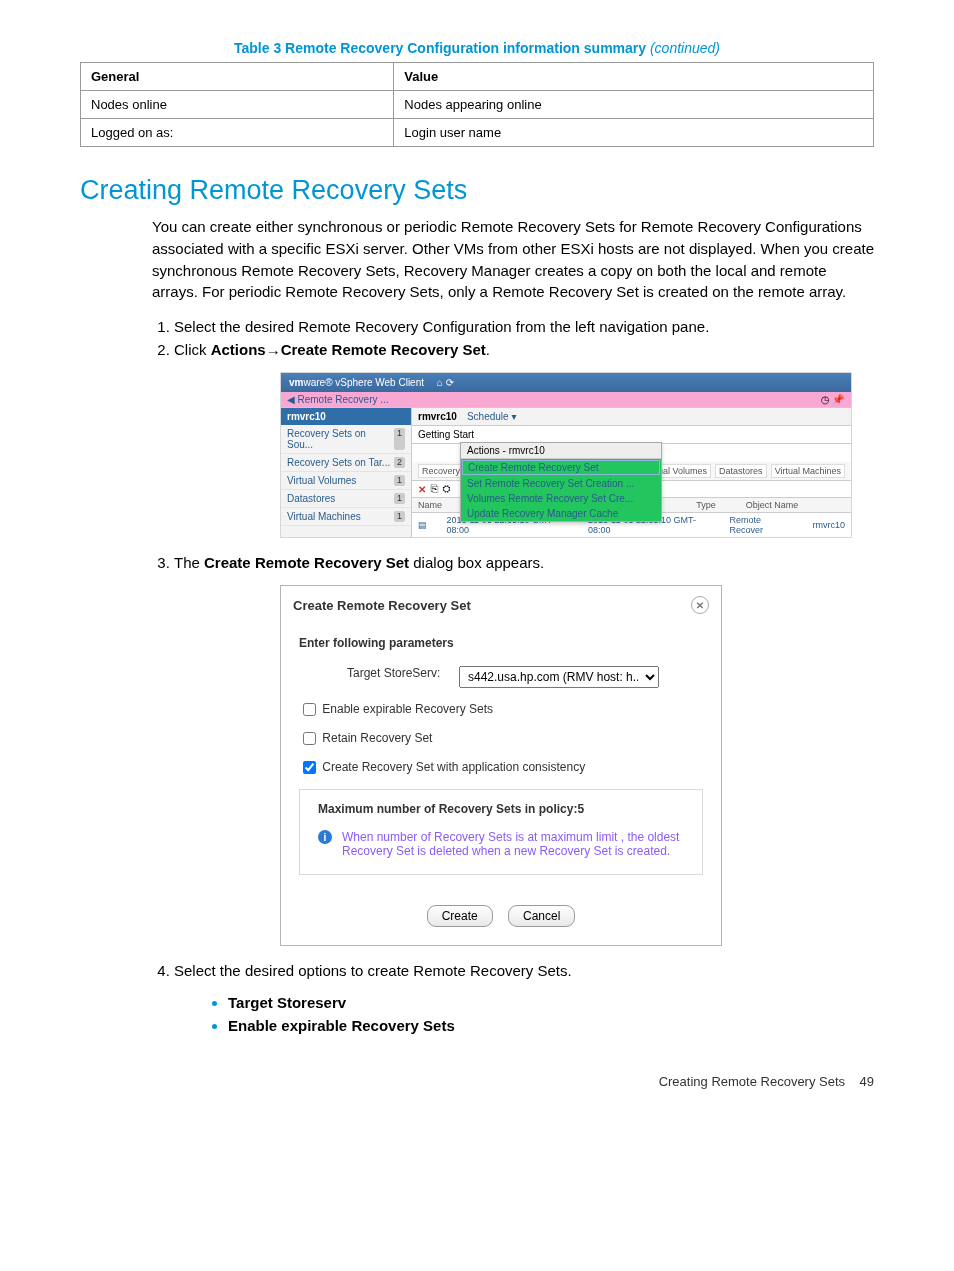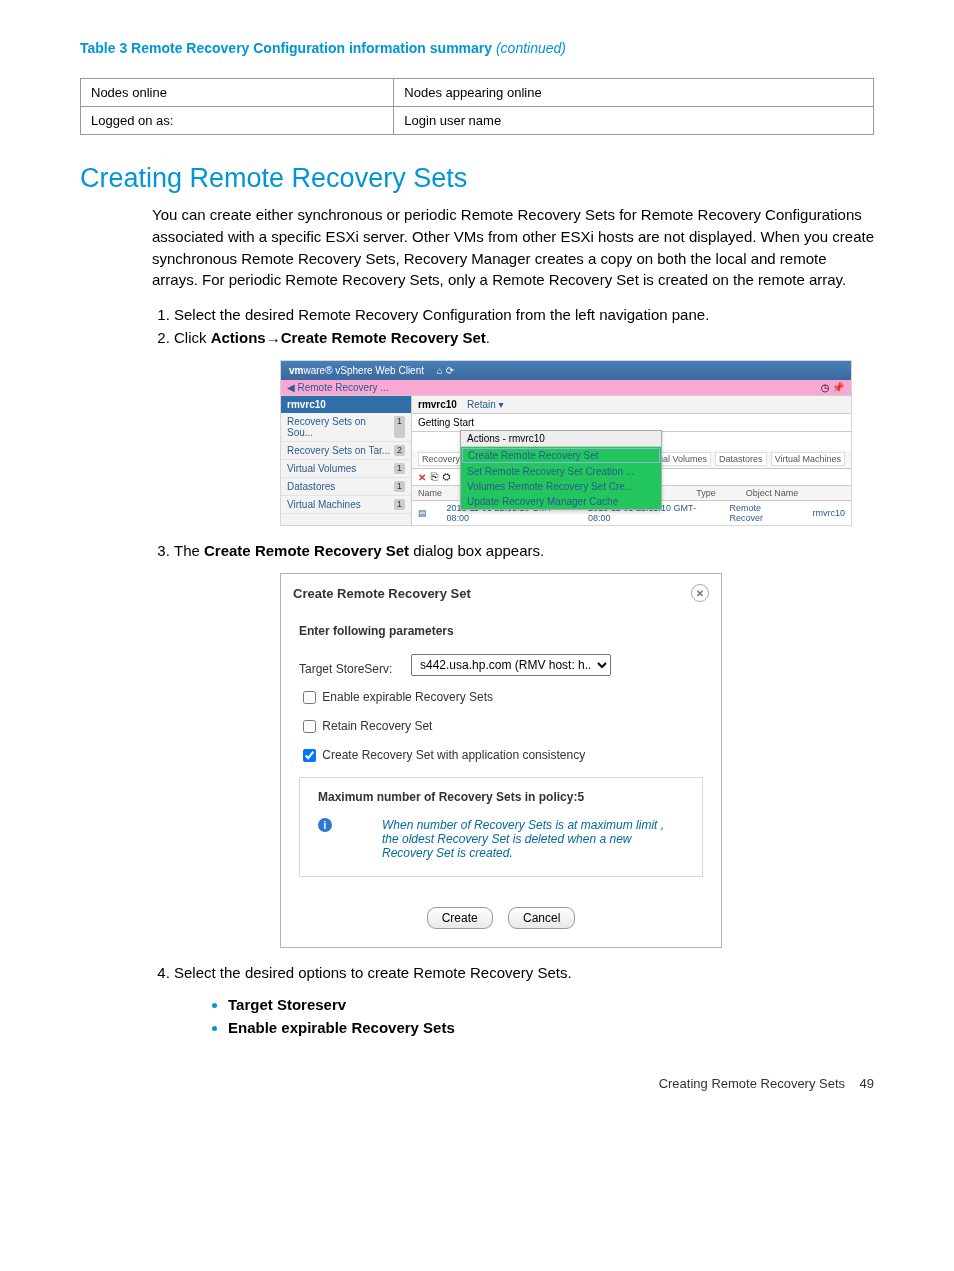--- a/index.html
+++ b/index.html
@@ -7,22 +7,22 @@
       margin: 0;
       padding: 40px 80px;
       font-size: 14px;
       color: #000;
       width: 954px;
       box-sizing: border-box;
     }
     .table-caption {
       font-weight: bold;
       color: #0096d6;
-      text-align: left;
-      margin-bottom: 22px;
+      text-align: center;
+      margin-bottom: 6px;
       font-size: 14px;
     }
     .table-caption .cont {
       font-style: italic;
       font-weight: normal;
     }
     table.summary {
       border-collapse: collapse;
       width: 100%;
     }
@@ -212,21 +212,21 @@
       border: 1px solid #aaa;
       border-radius: 50%;
       display: inline-flex;
       align-items: center;
       justify-content: center;
       font-size: 10px;
       color: #777;
     }
     .dlg-inner { padding: 4px 18px 16px; }
     .dlg-inner .subhead { font-weight: bold; margin: 8px 0 16px; }
-    .dlg-row { display: flex; align-items: flex-end; margin-bottom: 12px; }
+    .dlg-row { display: flex; align-items: flex-start; margin-bottom: 12px; margin-left: 48px; }
     .dlg-row .lbl { width: 112px; }
     .dlg-row select {
       font-size: 12px;
       padding: 2px 4px;
       width: 200px;
     }
     .chk-row { margin-bottom: 10px; }
     .chk-row input { vertical-align: middle; }
     .pol-box {
       border: 1px solid #d9d9d9;
@@ -236,24 +236,22 @@
     .pol-box .phead { font-weight: bold; margin-bottom: 14px; }
     .pol-box .info-row { display: flex; gap: 10px; align-items: flex-start; }
     .pol-box .info-icon {
       width: 14px; height: 14px; border-radius: 50%;
       background: #2a7bd1; color: #fff;
       display: inline-flex; align-items: center; justify-content: center;
       font-size: 10px; font-style: normal; font-weight: bold;
       flex: 0 0 14px;
     }
     .pol-box .info-text {
-      color: #0369a1;
-      font-style: italic;
+      color: #8b5cf6;
       font-size: 12px;
-      margin-left: 40px;
     }
     .dlg-buttons {
       text-align: center;
       padding: 14px 0 18px;
     }
     .dlg-buttons button {
       font-size: 12px;
       padding: 3px 14px;
       margin: 0 6px;
       border: 1px solid #999;
@@ -277,20 +275,24 @@
   </style>
 </head>
 <body>
 
 <div class="table-caption">
   <span>Table 3 Remote Recovery Configuration information summary</span>
   <span class="cont">(continued)</span>
 </div>
 <table class="summary">
   <tbody>
+      <tr>
+    <th>General</th>
+    <th>Value</th>
+  </tr>
   <tr>
     <td>Nodes online</td>
     <td>Nodes appearing online</td>
   </tr>
   <tr>
     <td>Logged on as:</td>
     <td>Login user name</td>
   </tr>
 </tbody>
   </table>
@@ -340,21 +342,21 @@
                 <span class="badge">1</span>
               </div>
             <div class="nav-item">
                 <span>Virtual Machines</span>
                 <span class="badge">1</span>
               </div>
           </div>
           <div class="vs-main vs-rel">
             <div class="vs-crumb">
               <span class="cr1">rmvrc10</span>
-              <span class="cr2">Retain ▾</span>
+              <span class="cr2">Schedule ▾</span>
             </div>
             <div class="vs-tab">
               <span>Getting Start</span>
             </div>
             <div class="vs-dropdown">
               <div class="dd-head">Actions - rmvrc10</div>
               <div class="dd-item sel">Create Remote Recovery Set</div>
               <div class="dd-item">Set Remote Recovery Set Creation ...</div>
               <div class="dd-item">Volumes Remote Recovery Set Cre...</div>
               <div class="dd-item">Update Recovery Manager Cache</div>

